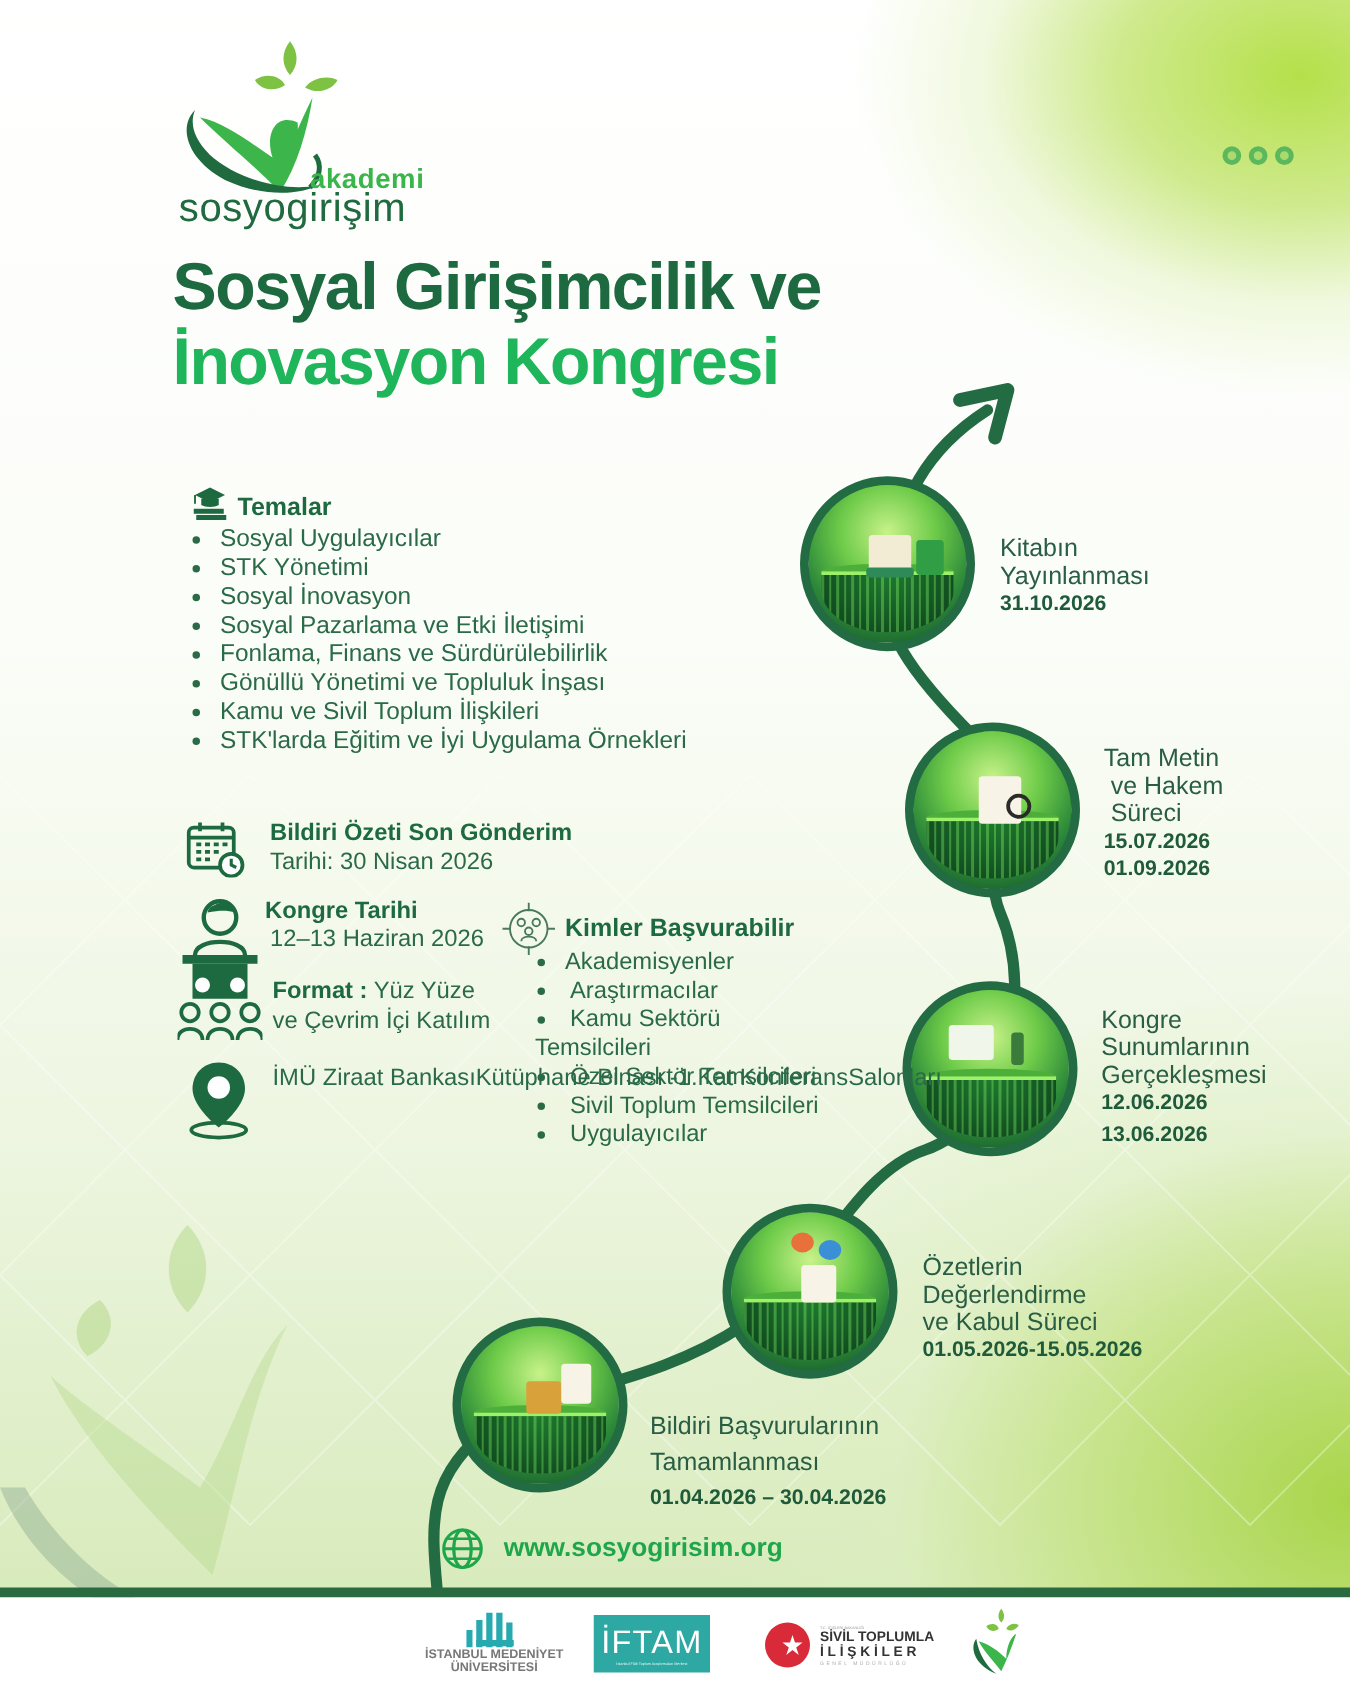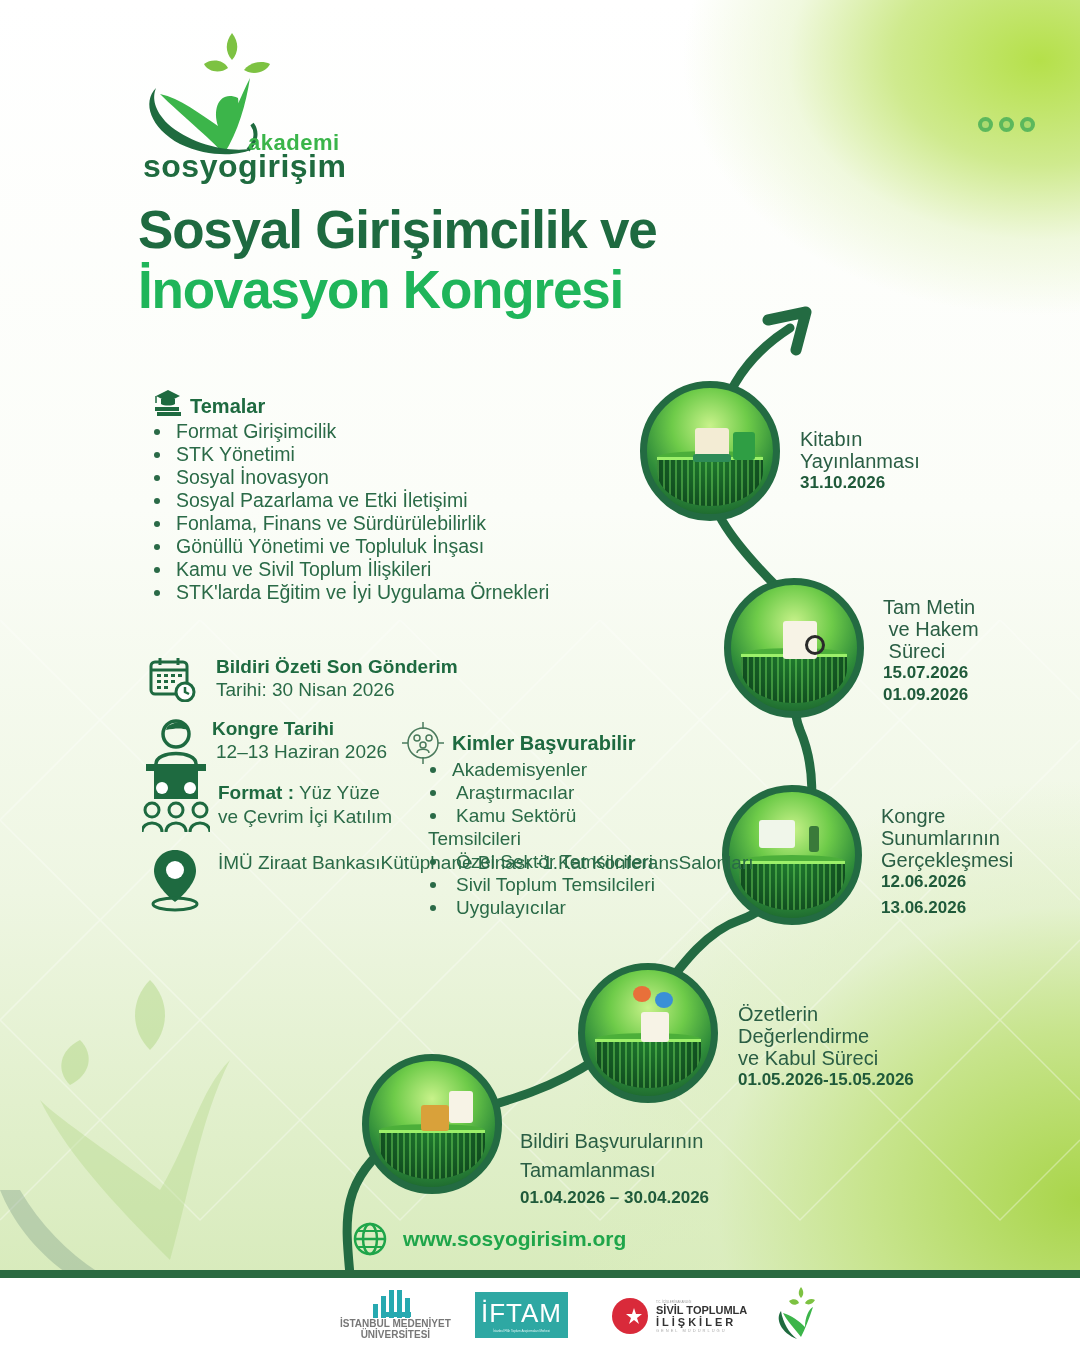--- a/index.html
+++ b/index.html
@@ -21,21 +21,21 @@
     position:absolute; left:0; top:620px; width:1080px; height:655px; opacity:0.35;
   }
   .watermark-leaf { position:absolute; left:0; top:960px; width:380px; height:390px; opacity:0.35; }
   .footer-band { position:absolute; left:0; top:1270px; width:1080px; height:8px; background:#2a6a41; }
   .footer { position:absolute; left:0; top:1278px; width:1080px; height:72px; background:#ffffff; }
   .dots { position:absolute; left:978px; top:117px; display:flex; gap:6px; }
   .dots span { width:15px; height:15px; border-radius:50%; border:4px solid #5cb85c; background:rgba(130,200,100,0.4); }
 
   .logo { position:absolute; left:140px; top:28px; width:230px; height:160px; }
   .logo-akademi { position:absolute; left:248px; top:130px; font-size:22px; font-weight:bold; color:#3ab54a; letter-spacing:0.5px; }
-  .logo-name { position:absolute; left:143px; top:148px; font-size:32px; font-weight:bold; color:#1f6b3f; letter-spacing:0.5px; }
+  .logo-name { position:absolute; left:143px; top:148px; font-size:32px; font-weight:normal; color:#1f6b3f; letter-spacing:0.5px; }
 
   .title { position:absolute; left:138px; top:200px; font-weight:bold; font-size:53px; line-height:60px; letter-spacing:-1.2px; }
   .title .l1 { color:#1e6a40; display:block; }
   .title .l2 { color:#1fb55a; display:block; }
 
   .themes { position:absolute; left:152px; top:388px; }
   .sec-head { display:flex; align-items:flex-end; gap:4px; font-weight:bold; font-size:20px; color:#1e6a40; }
   .themes ul { list-style:none; margin-top:2px; }
   .themes li { font-size:19.5px; line-height:23px; color:#2a6a47; padding-left:24px; position:relative; }
   .themes li::before { content:""; position:absolute; left:2px; top:9px; width:6px; height:6px; border-radius:50%; background:#2a6a47; }
@@ -187,21 +187,21 @@
     <svg width="34" height="30" viewBox="0 0 34 30">
       <path d="M4 8 L16 2 L28 8 L16 14 Z" fill="#1e6a40"></path>
       <path d="M9 11 L9 16 C12 18 20 18 23 16 L23 11" fill="#1e6a40"></path>
       <path d="M4 8 L4 15" stroke="#1e6a40" stroke-width="1.5"></path>
       <rect x="3" y="19" width="24" height="4" fill="#1e6a40"></rect>
       <rect x="5" y="24" width="24" height="4" fill="#1e6a40"></rect>
     </svg>
     <span>Temalar</span>
   </div>
   <ul>
-    <li>Format Girişimcilik</li>
+    <li>Sosyal Uygulayıcılar</li>
     <li>STK Yönetimi</li>
     <li>Sosyal İnovasyon</li>
     <li>Sosyal Pazarlama ve Etki İletişimi</li>
     <li>Fonlama, Finans ve Sürdürülebilirlik</li>
     <li>Gönüllü Yönetimi ve Topluluk İnşası</li>
     <li>Kamu ve Sivil Toplum İlişkileri</li>
     <li>STK'larda Eğitim ve İyi Uygulama Örnekleri</li>
   </ul>
 </div>
 

